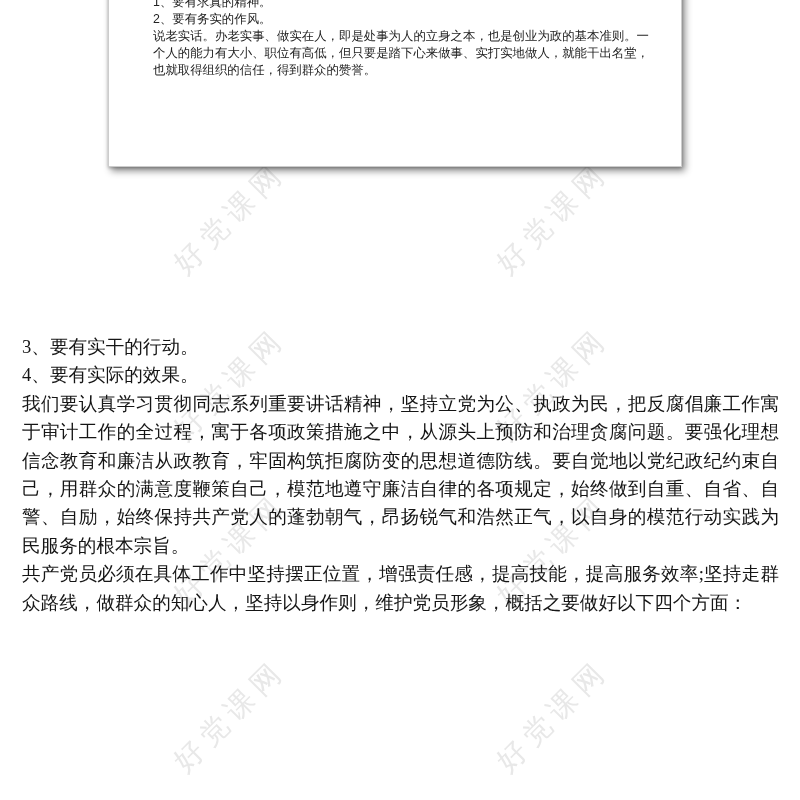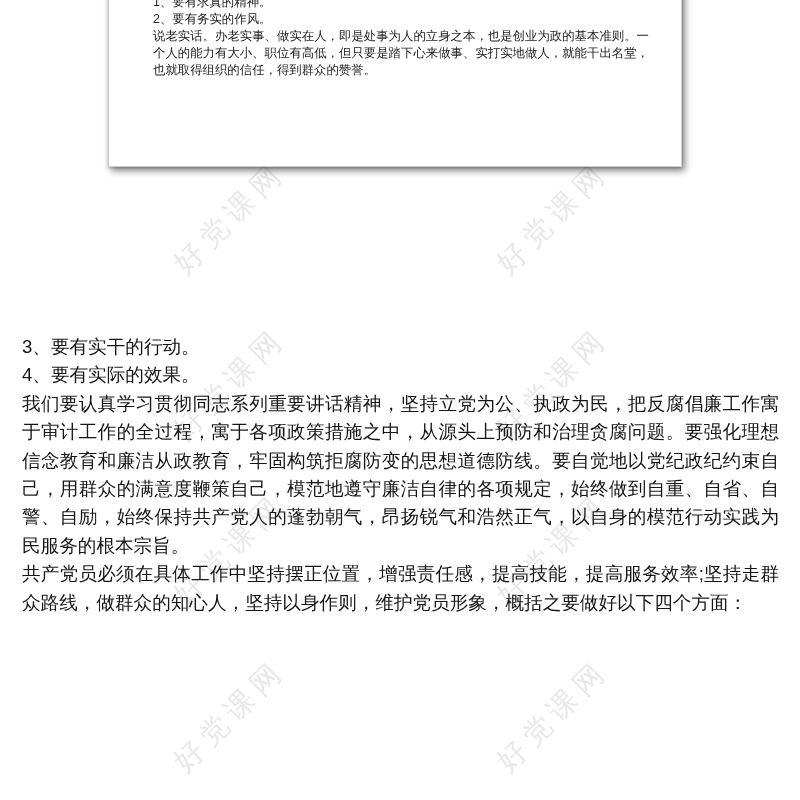--- a/index.html
+++ b/index.html
@@ -65,21 +65,21 @@
     width: 757px;
     z-index: 2;
   }
   .body-text p {
     margin: 0;
     font-size: 18.6px;
     line-height: 28.4px;
     color: #151515;
     text-align: justify;
     word-break: break-all;
-    font-family: Liberation Sans, sans-serif;
+    font-family: Liberation Serif, serif;
   }
 </style>
 </head>
 <body>
 
 <div class="page">
 
   <div class="watermark-layer">
       <span class="wm" style="left: 230px; top: 218px; color: rgb(232, 232, 232);">好党课网</span>
       <span class="wm" style="left: 553px; top: 218px; color: rgb(232, 232, 232);">好党课网</span>

